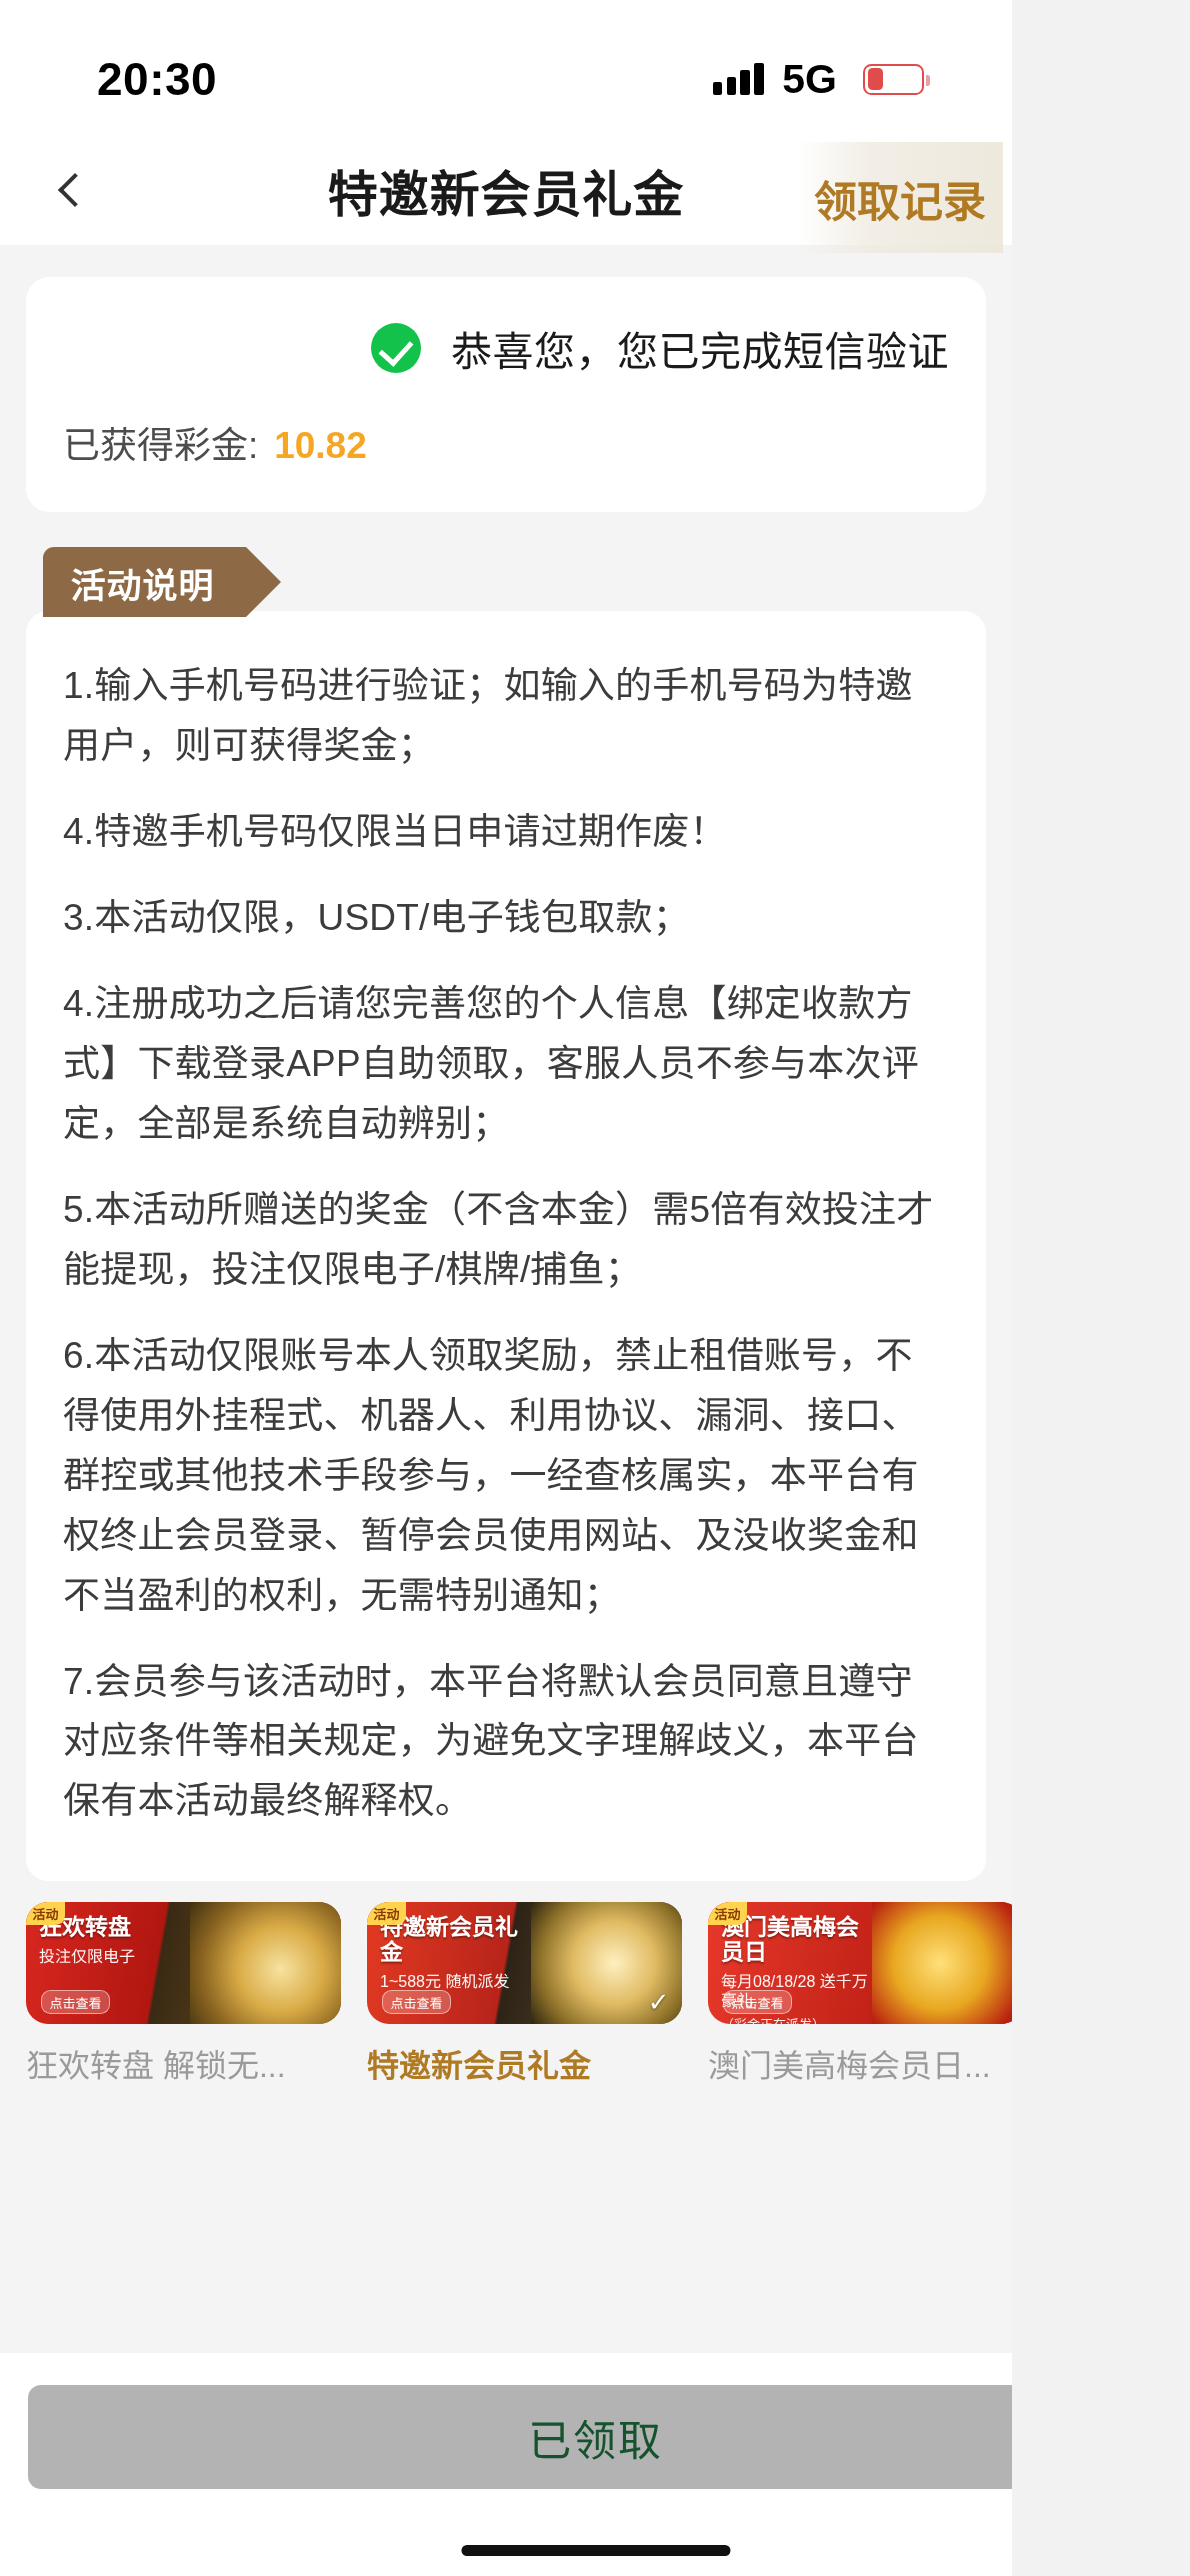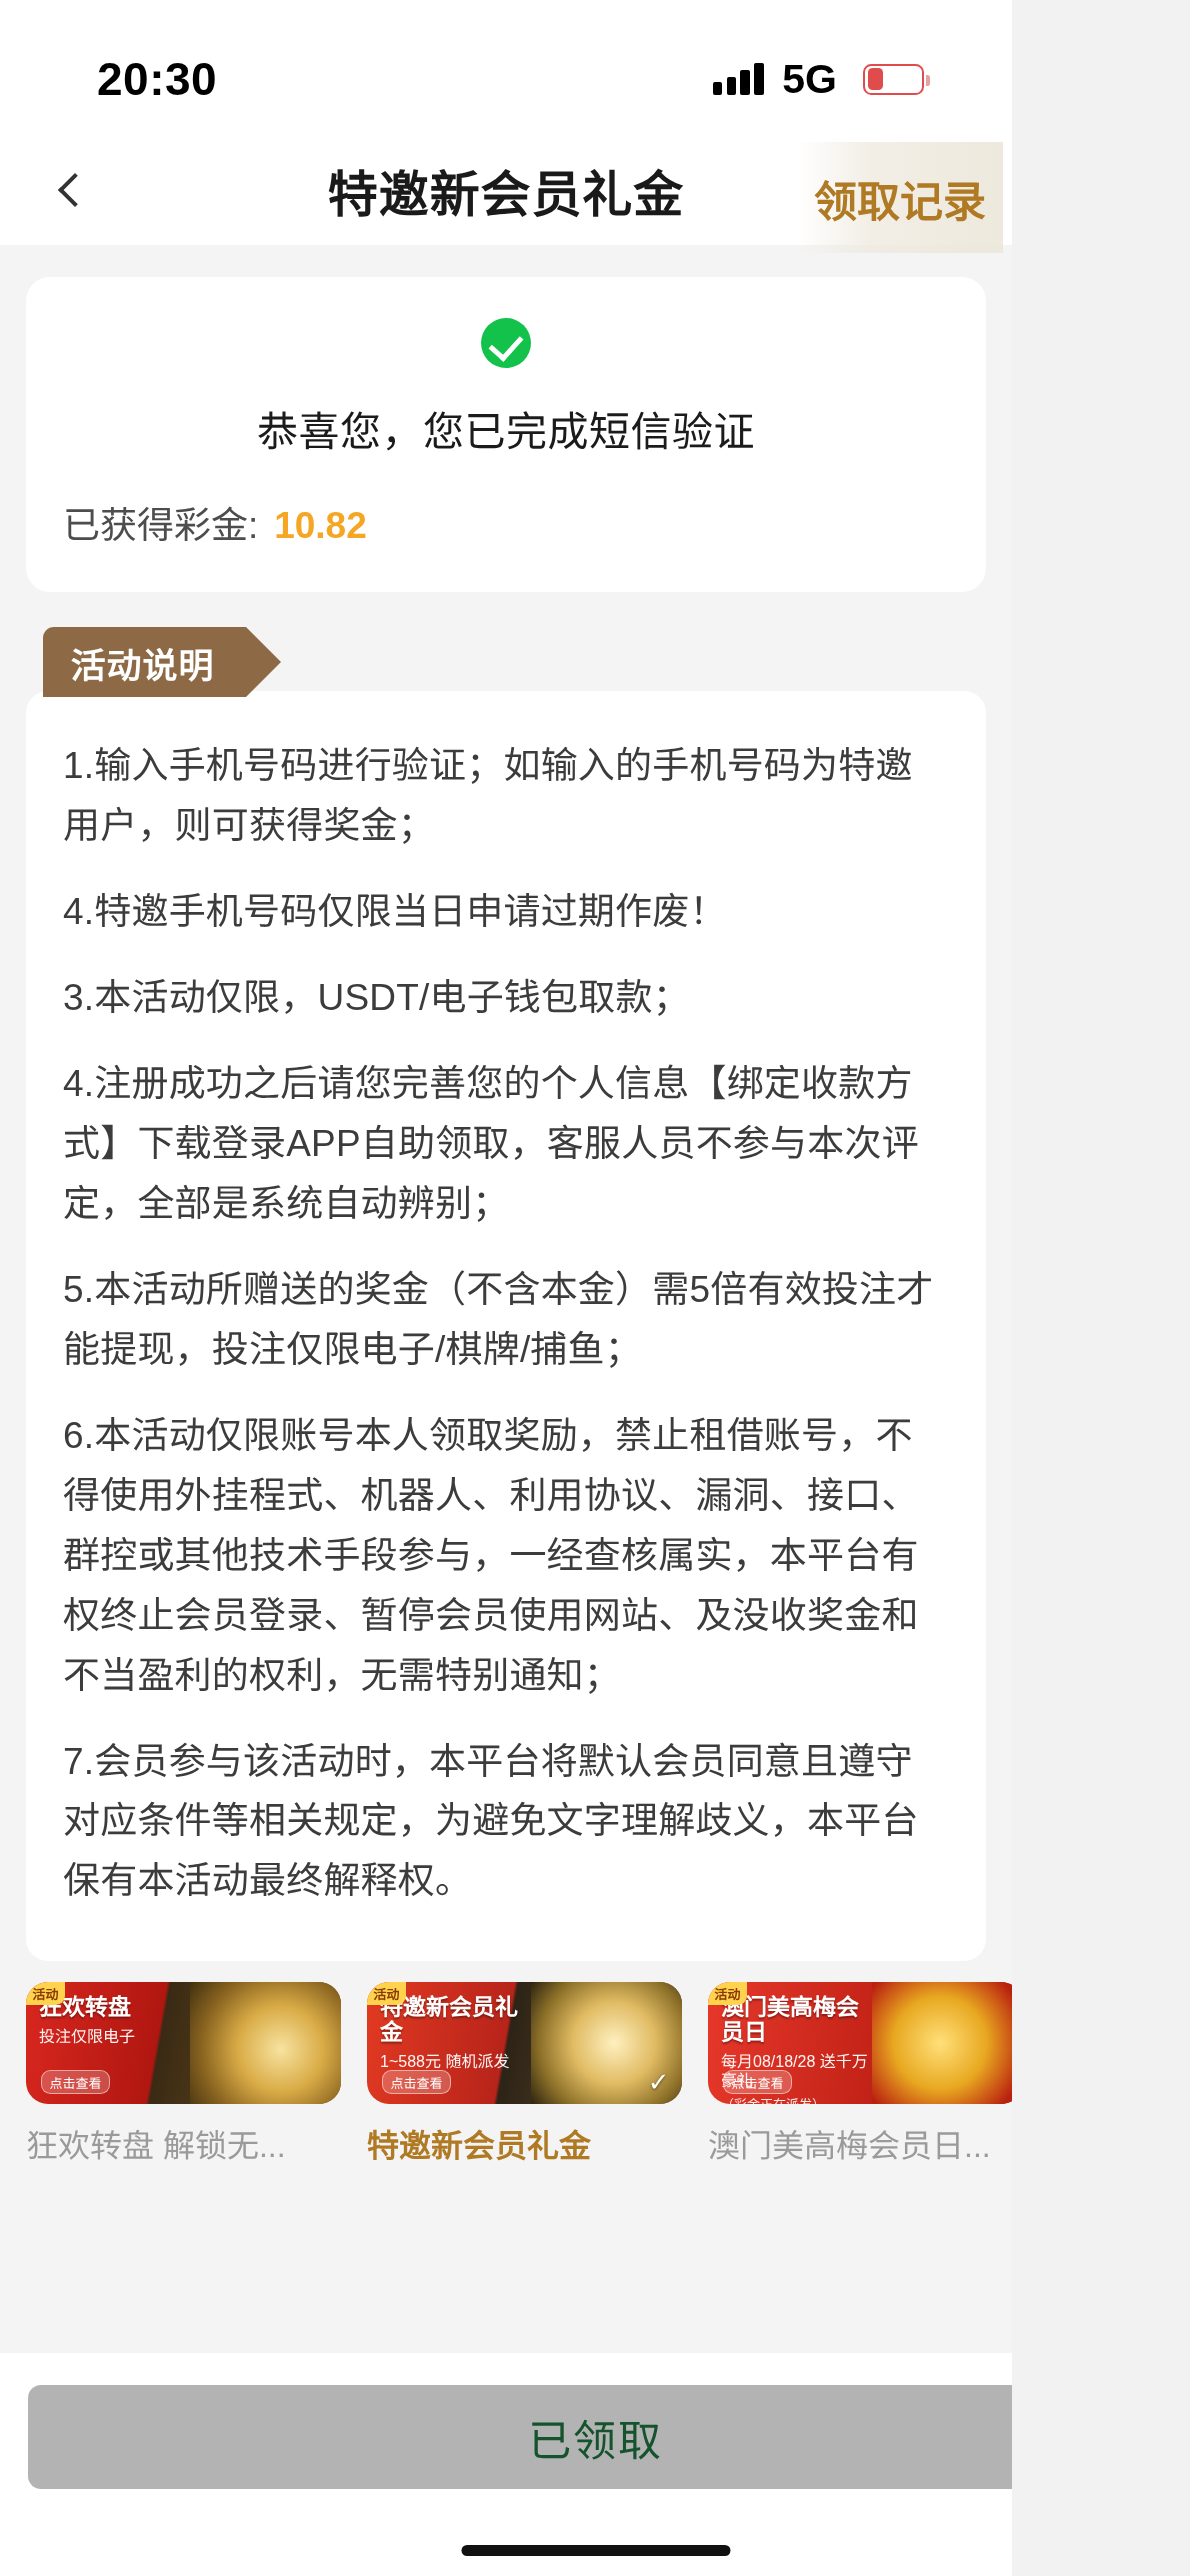--- a/index.html
+++ b/index.html
@@ -138,23 +138,22 @@
   
   .card {
     margin: 32px 26px 0 26px;
     background: #ffffff;
     border-radius: 24px;
     padding: 41px 37px 43px 37px;
   }
   .congrats {
     display: flex;
     align-items: center;
-    justify-content: center;
+    justify-content: flex-end;
     gap: 30px;
-    flex-direction: column;
   }
   .check-icon {
     width: 50px;
     height: 50px;
     border-radius: 50%;
     background: #13c24b;
     position: relative;
     flex: none;
   }
   .check-icon::after {

